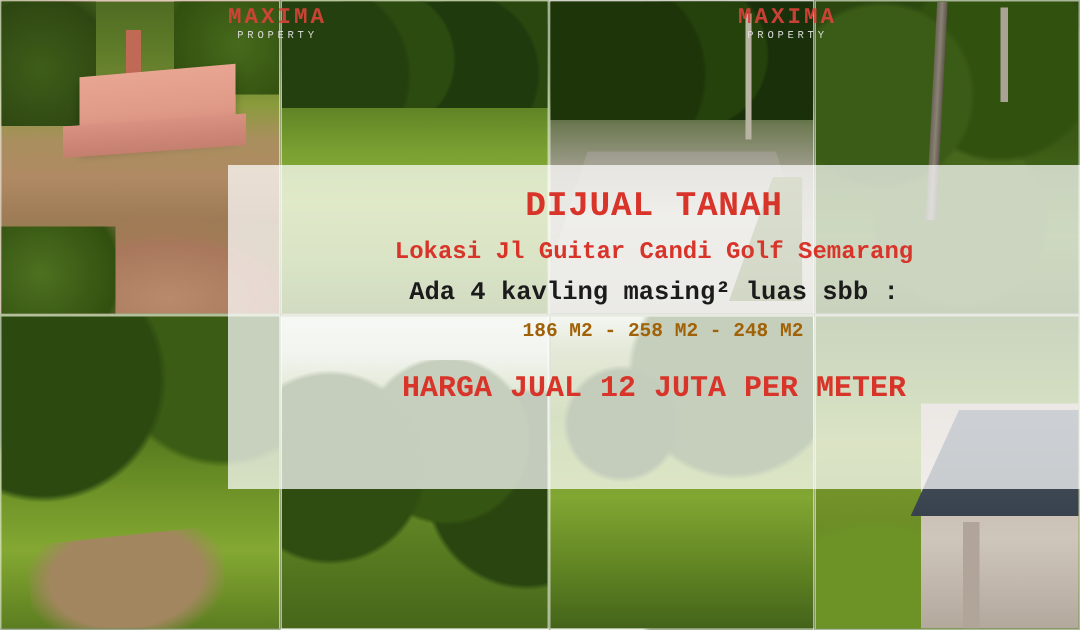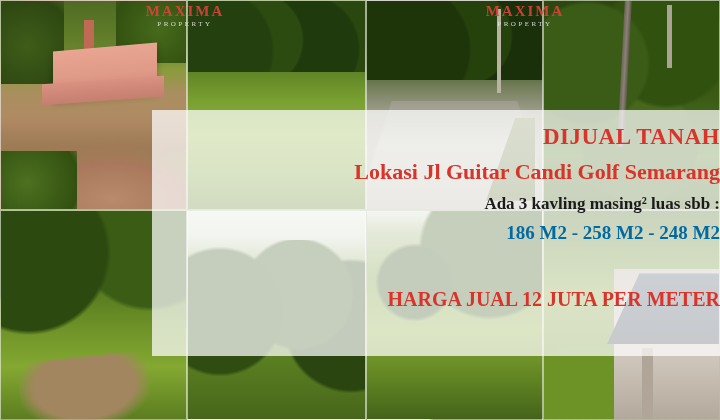--- a/index.html
+++ b/index.html
@@ -5,21 +5,21 @@
   html, body {
     margin: 0;
     padding: 0;
     background: #000;
   }
   #stage {
     position: relative;
     width: 720px;
     height: 420px;
     overflow: hidden;
-    font-family: Liberation Serif, serif;
+    font-family: Liberation Mono, monospace;
   }
 
   
   .collage {
     position: absolute;
     inset: 0;
     display: grid;
     grid-template-columns: 187px 179px 177px 177px;
     grid-template-rows: 210px 210px;
   }
@@ -232,62 +232,62 @@
   }
   #wm1 { left: 130px; top: 4px; width: 110px; }
   #wm2 { left: 470px; top: 4px; width: 110px; }
 
   
   .overlay {
     position: absolute;
     left: 152px;
     top: 110px;
     width: 568px;
-    height: 246px;
+    height: 216px;
     background: rgba(255,255,255,0.72);
     box-sizing: border-box;
     padding-top: 8px;
-    text-align: right;
+    text-align: center;
   }
   .ov-title {
     color: #d8342a;
     font-size: 23px;
     font-weight: bold;
     letter-spacing: 0.5px;
     margin-top: 6px;
   }
   .ov-sub {
     color: #d8342a;
-    font-size: 22px;
+    font-size: 16px;
     font-weight: bold;
     margin-top: 9px;
   }
   .ov-line1 {
     color: #1b1b1b;
     font-size: 17px;
     margin-top: 28px;
   }
   .ov-line2 {
     color: #1b1b1b;
     font-size: 17px;
     font-weight: bold;
     margin-top: 9px;
   }
   .ov-line3 {
-    color: #0369a1;
-    font-size: 19px;
+    color: #a16207;
+    font-size: 13px;
     font-weight: bold;
     margin-top: 8px;
     padding-left: 12px;
   }
   .ov-price {
     color: #d8342a;
     font-size: 20px;
     font-weight: bold;
-    margin-top: 44px;
+    margin-top: 20px;
   }
   .ov-terms {
     color: #d8342a;
     font-size: 17px;
     font-weight: bold;
     margin-top: 8px;
   }
 </style>
 </head>
 <body>
@@ -349,18 +349,18 @@
   </div>
 
   <div class="watermark" id="wm2">
     <span class="wm-main">MAXIMA</span>
     <span class="wm-sub">PROPERTY</span>
   </div>
 
   <div class="overlay">
     <div class="ov-title">DIJUAL TANAH</div>
     <div class="ov-sub">Lokasi Jl Guitar Candi Golf Semarang</div>
-    <div class="ov-line2">Ada 3 kavling masing² luas sbb :</div>
+    <div class="ov-line2">Ada 4 kavling masing² luas sbb :</div>
     <div class="ov-line3">186 M2 - 258 M2 - 248 M2</div>
     <div class="ov-price">HARGA JUAL 12 JUTA  PER METER</div>
   </div>
 
 </div>
 
 </body></html>

